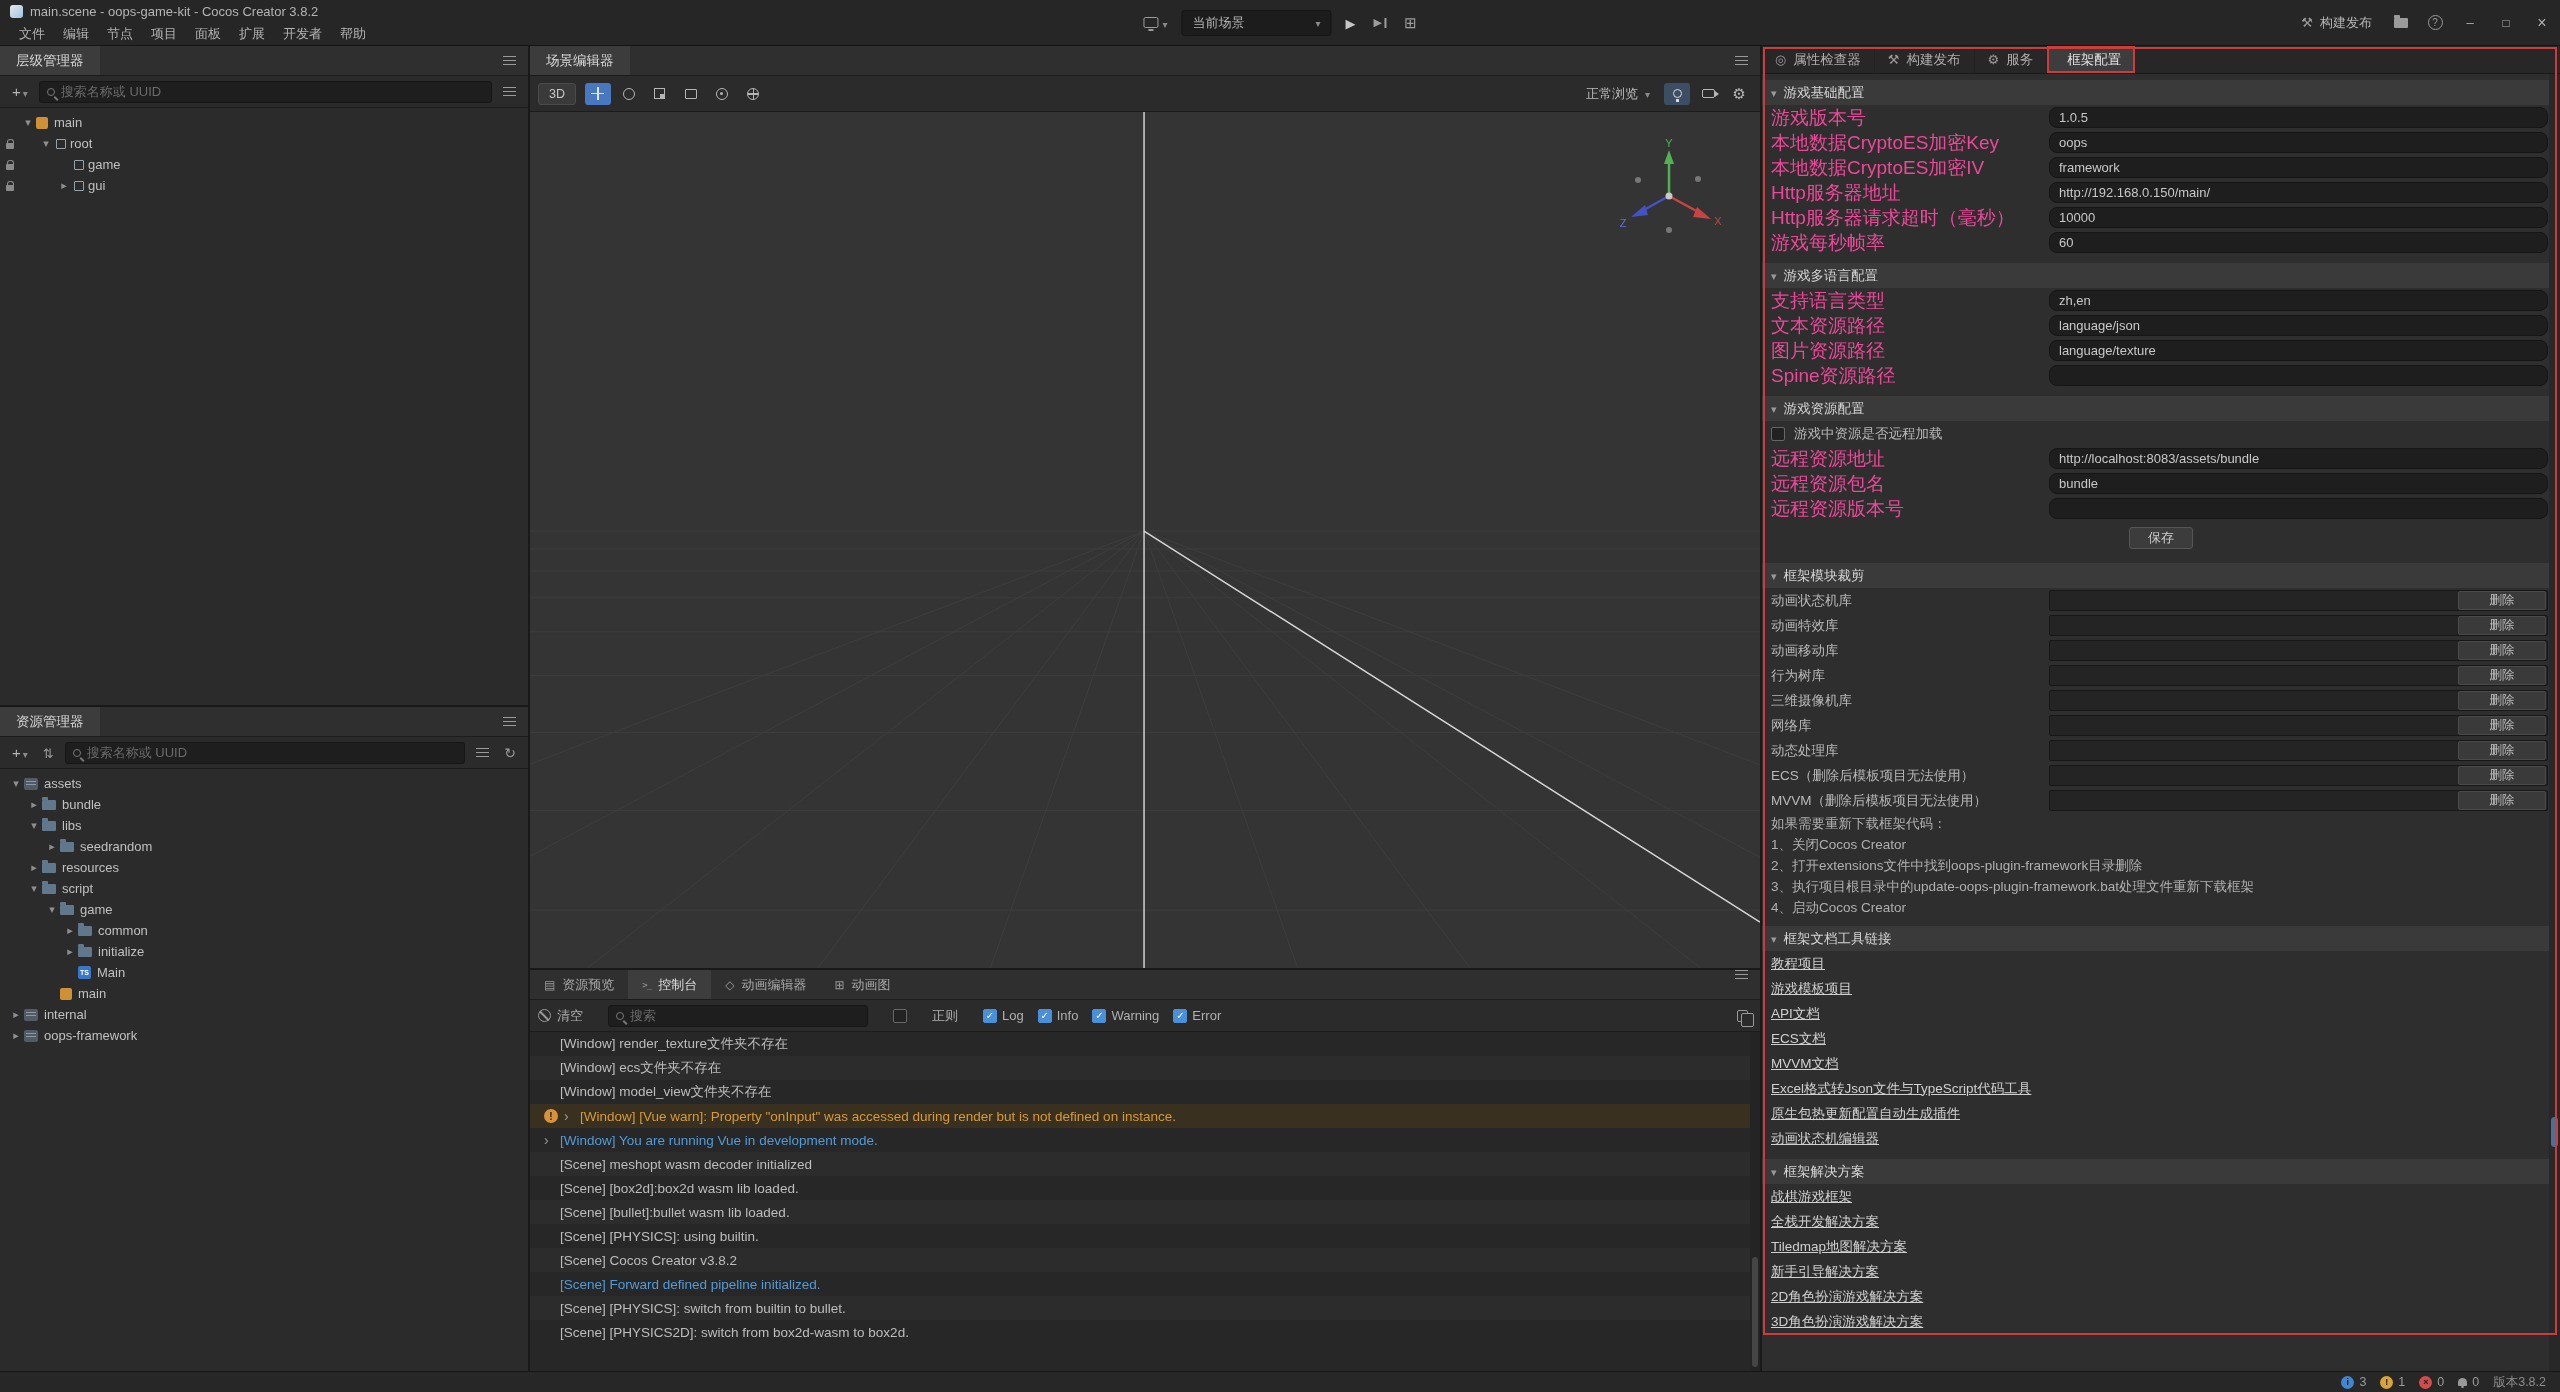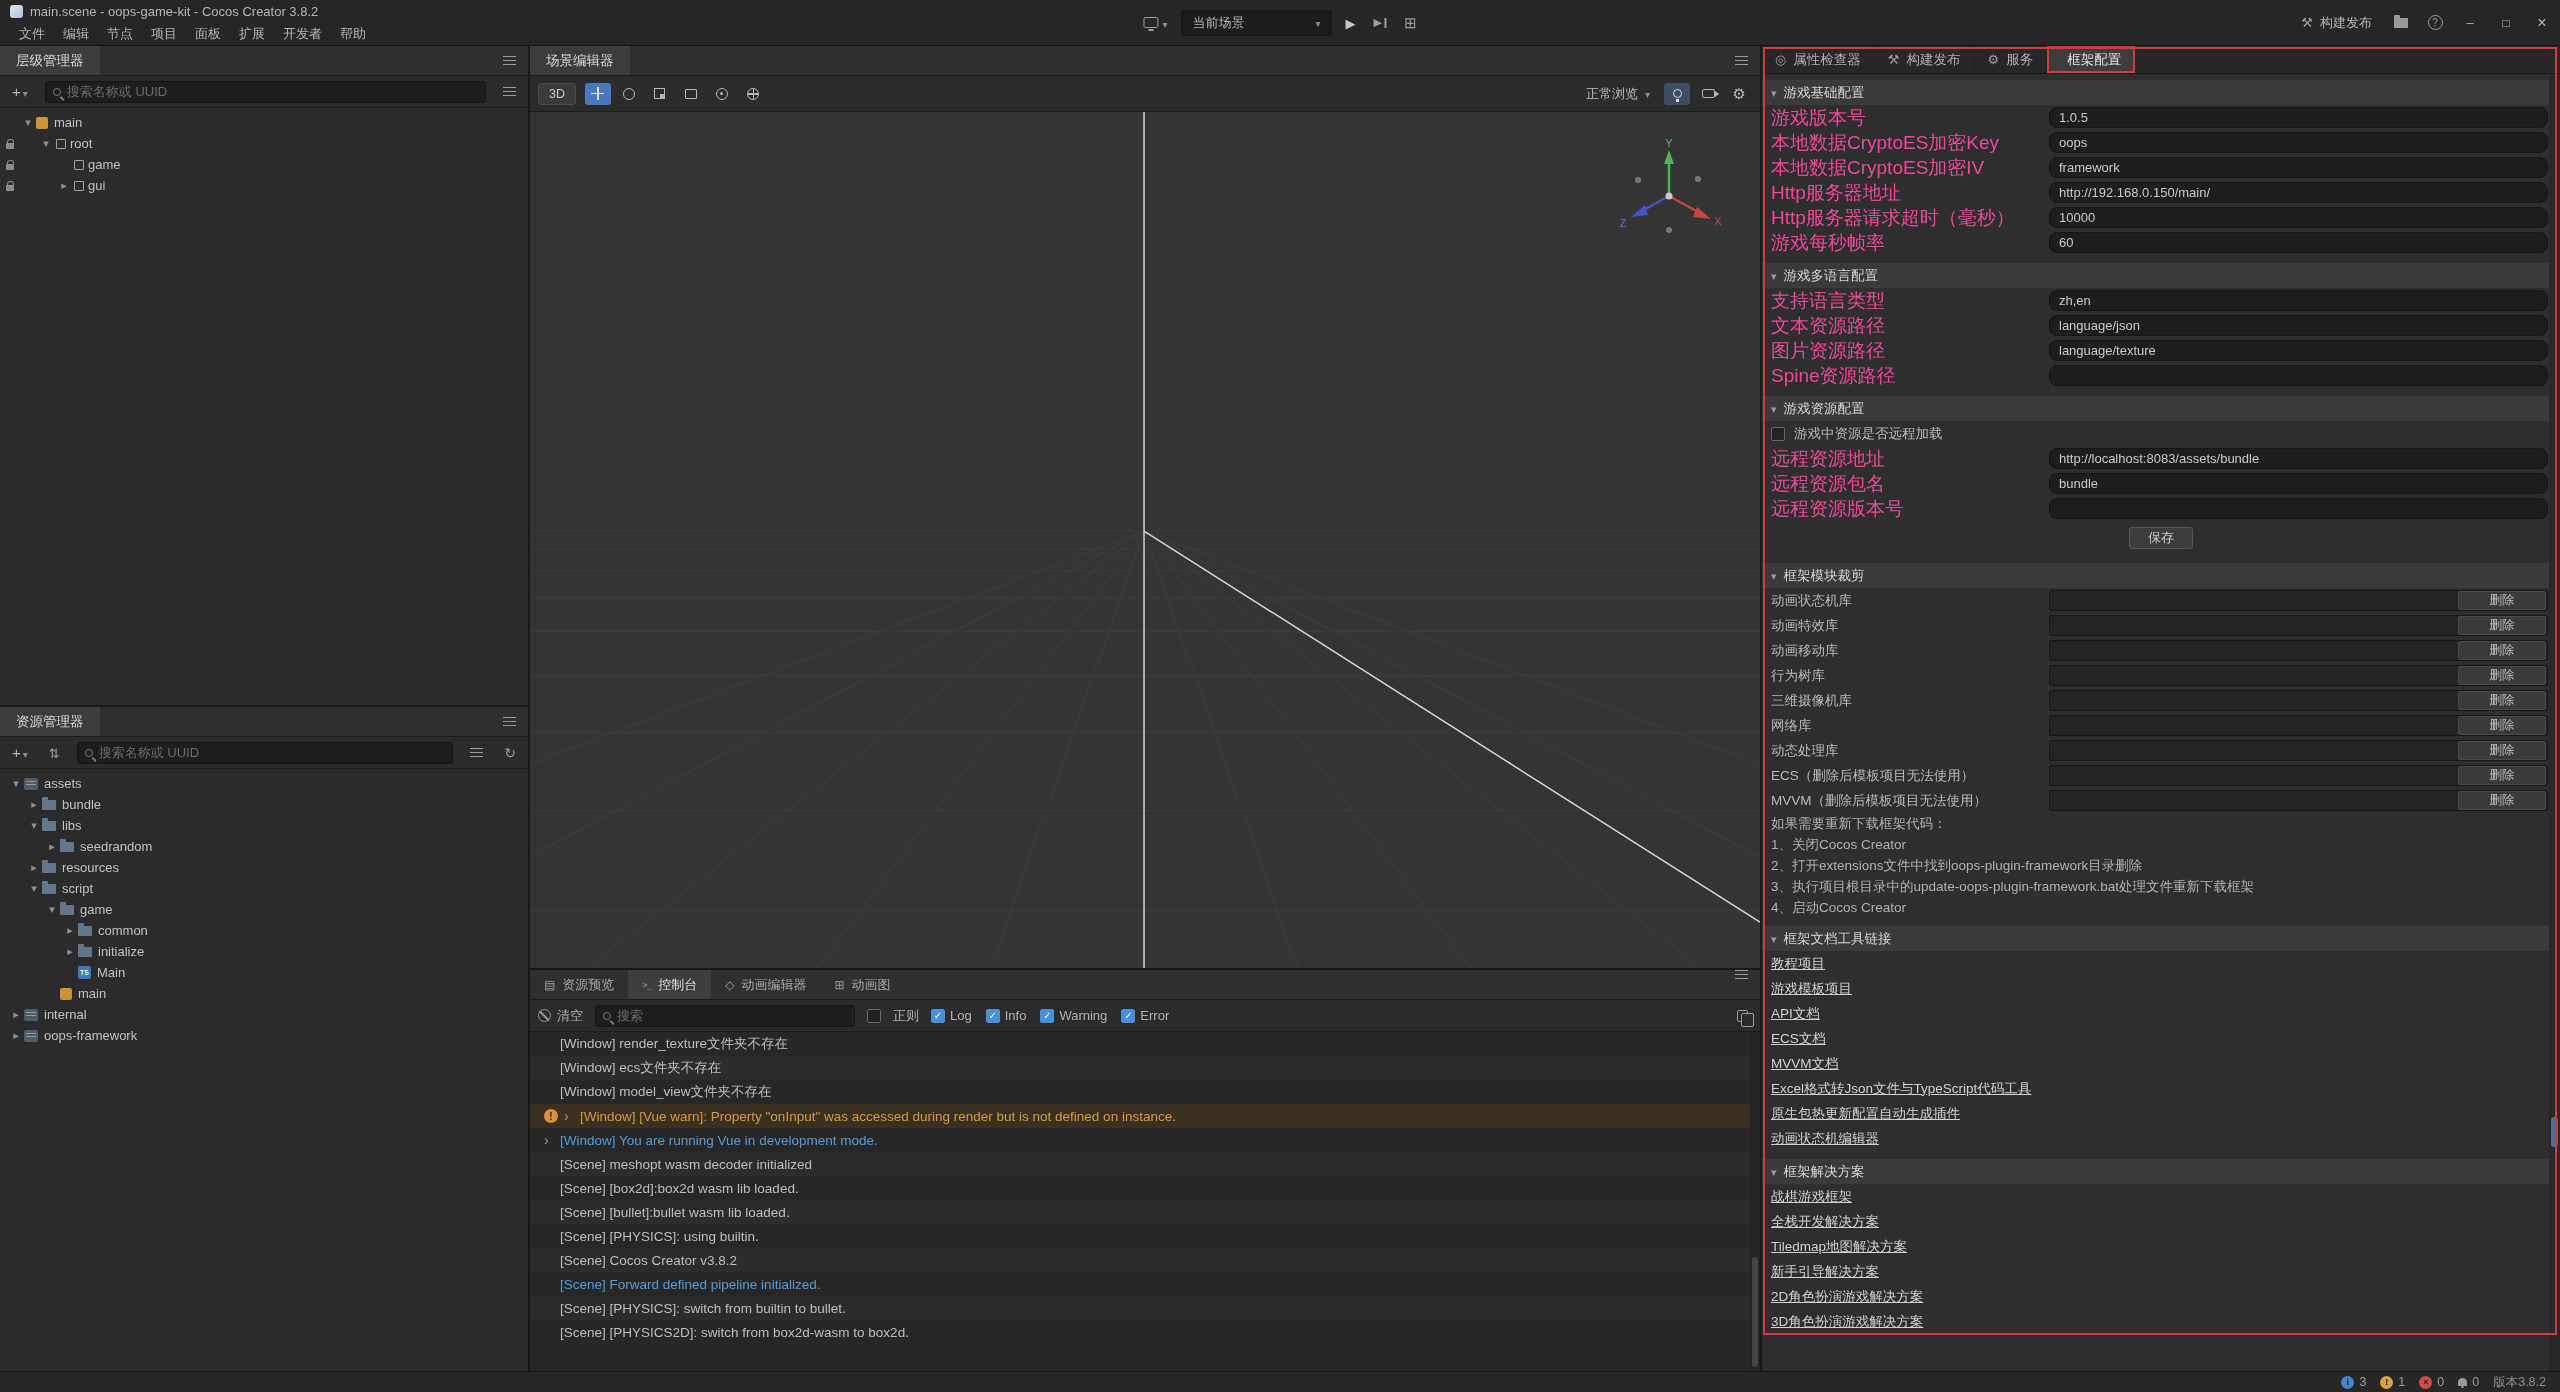--- a/index.html
+++ b/index.html
@@ -45,21 +45,21 @@
 .panel{background:#2b2b2b;display:flex;flex-direction:column;min-height:0}
 .hierarchy{height:661px;flex:none;border-bottom:2px solid #191919}
 .assets{flex:1}
 .scene-panel{height:924px;flex:none;border-bottom:2px solid #191919}
 .console-panel{flex:1}
 .p-header{height:30px;flex:none;background:#2f2f2f;border-bottom:1px solid #1c1c1c;display:flex;align-items:center}
 .p-tab{height:100%;display:flex;align-items:center;gap:6px;padding:0 16px;background:#3c3c3c;font-size:13.5px;color:#d8d8d8}
 .p-menu{margin-left:auto;margin-right:12px}
 .i-menu{width:13px;height:9px;border-top:1.5px solid #9a9a9a;border-bottom:1.5px solid #9a9a9a;position:relative;flex:none}
 .i-menu::before{content:"";position:absolute;left:0;right:0;top:2.6px;height:1.5px;background:#9a9a9a}
-.p-toolbar{height:32px;flex:none;display:flex;align-items:center;gap:13px;padding:0 8px;background:#2b2b2b;border-bottom:1px solid #1c1c1c}
+.p-toolbar{height:32px;flex:none;display:flex;align-items:center;gap:7px;padding:0 8px;background:#2b2b2b;border-bottom:1px solid #1c1c1c}
 .tool-btn{display:flex;align-items:center;gap:2px;padding:0 4px;height:22px}
 .i-plus::before{content:"+";font-size:15px;color:#b5b5b5}
 .search{flex:1;height:22px;background:#1e1e1e;border:1px solid #161616;border-radius:3px;display:flex;align-items:center;gap:6px;padding:0 7px;min-width:0}
 .i-search{width:8px;height:8px;border:1.5px solid #777;border-radius:50%;position:relative;flex:none}
 .i-search::after{content:"";position:absolute;left:7px;top:7px;width:5px;height:1.5px;background:#777;transform:rotate(45deg);transform-origin:0 0}
 .search input{flex:1;min-width:0;background:transparent;border:none;outline:none;color:#bbb;font-size:13px;font-family:"Liberation Sans",sans-serif}
 .search input::placeholder{color:#6b6b6b}
 .i-sort::before{content:"⇅";font-size:13px;color:#9a9a9a}
 .i-refresh::before{content:"↻";font-size:14px;color:#9a9a9a}
 
@@ -111,21 +111,21 @@
 
 .c-tabs-row{height:30px;flex:none;background:#2f2f2f;border-bottom:1px solid #1c1c1c;display:flex;align-items:stretch}
 .c-tabs{display:flex;align-items:stretch}
 .c-tab{display:flex;align-items:center;gap:7px;padding:0 14px;font-size:13px;color:#a8a8a8}
 .c-tab.active{background:#3d3d3d;color:#dedede}
 .c-tab-ic{color:#9a9a9a;font-size:12px;display:flex;align-items:center}
 .c-tab-ic[data-icon="preview"]::before{content:"▤"}
 .c-tab-ic[data-icon="console"]::before{content:">_";font-family:"DejaVu Sans Mono",monospace;font-size:9px;letter-spacing:-1px}
 .c-tab-ic[data-icon="anim"]::before{content:"◇"}
 .c-tab-ic[data-icon="animgraph"]::before{content:"⊞"}
-.console-toolbar{gap:12px}
+.console-toolbar{gap:25px}
 .clear-btn{display:flex;align-items:center;gap:6px;font-size:13px;color:#b0b0b0}
 .i-clear{width:13px;height:13px;border:1.5px solid #9a9a9a;border-radius:50%;position:relative;flex:none}
 .i-clear::before{content:"";position:absolute;left:-1.5px;top:4.5px;width:13px;height:1.5px;background:#9a9a9a;transform:rotate(45deg)}
 .c-search{flex:none;width:260px}
 .chk{width:14px;height:14px;border:1px solid #666;border-radius:2px;background:#222;flex:none;display:flex;align-items:center;justify-content:center}
 .chk.checked{background:#4a90d9;border-color:#4a90d9}
 .chk.checked::after{content:"✓";font-size:10px;color:#fff}
 .chk-label{font-size:13px;color:#b0b0b0}
 .filters{display:flex;align-items:center}
 .filter-item{display:flex;align-items:center;gap:5px;margin-right:14px}

